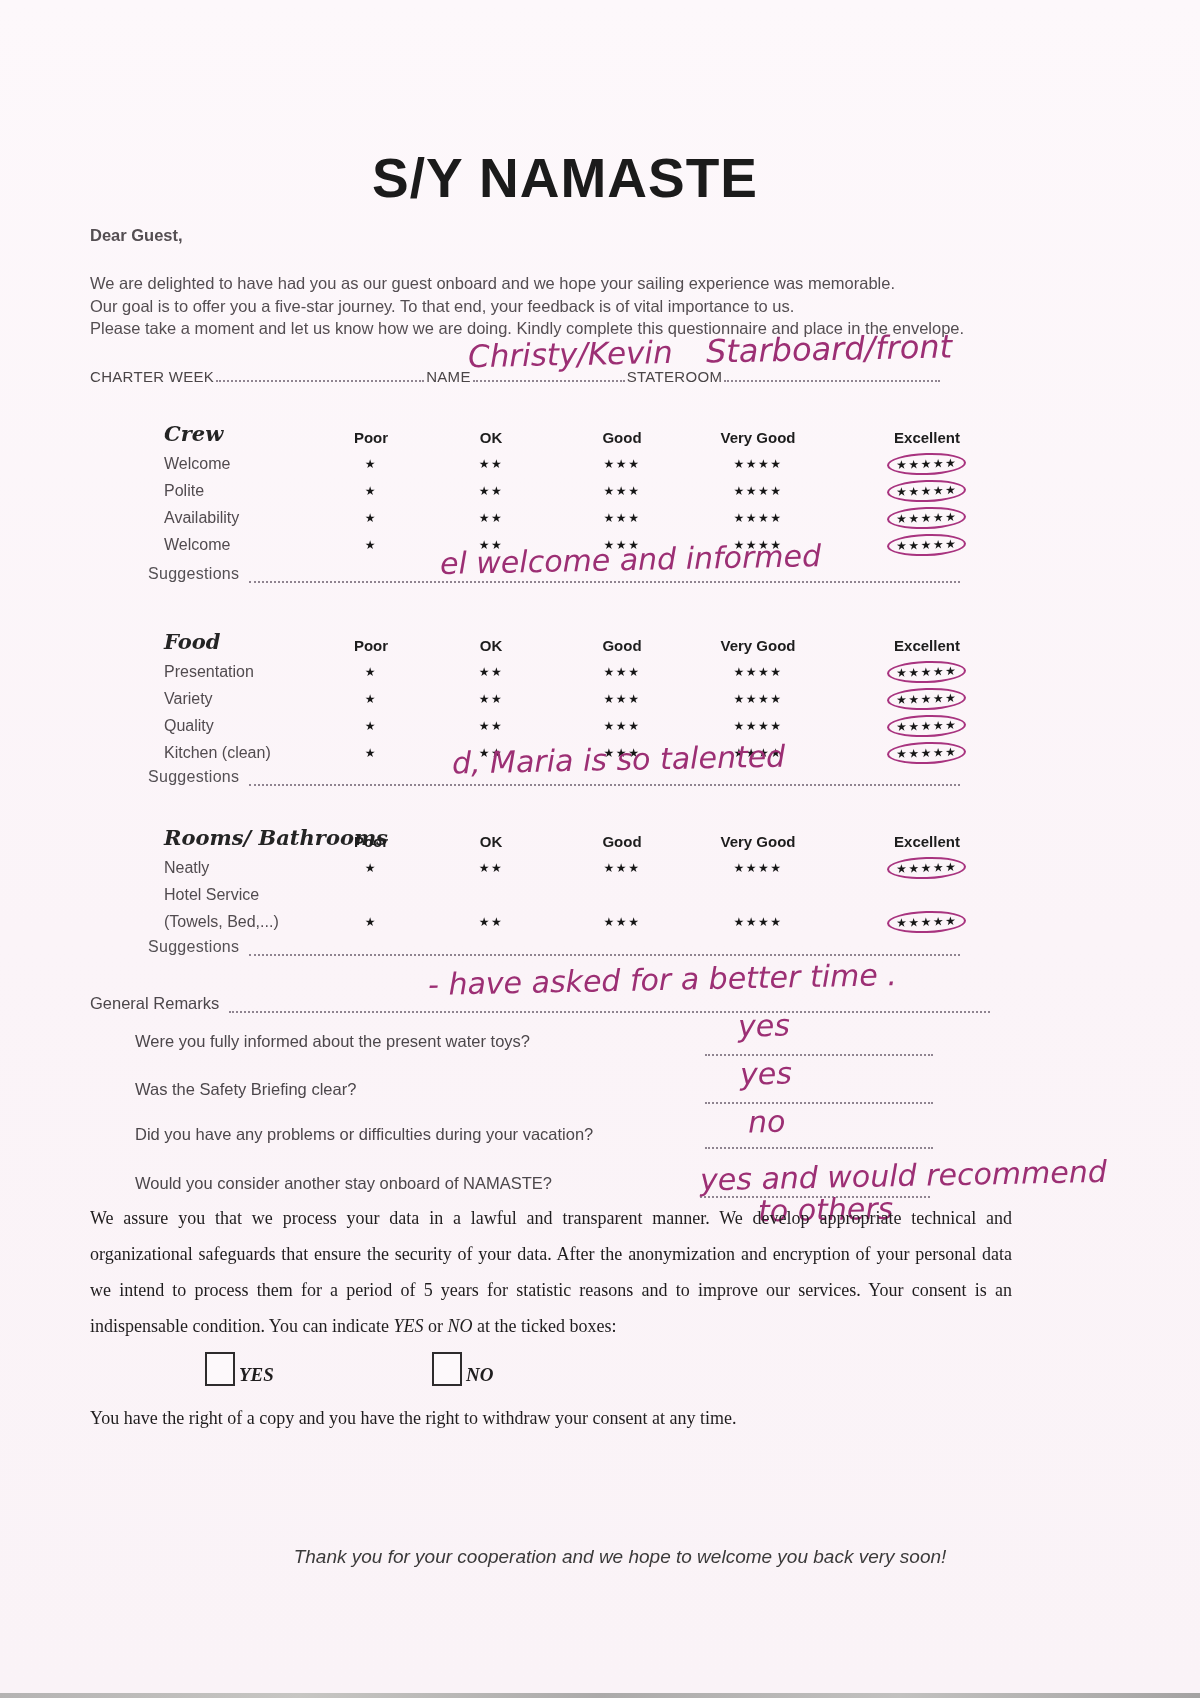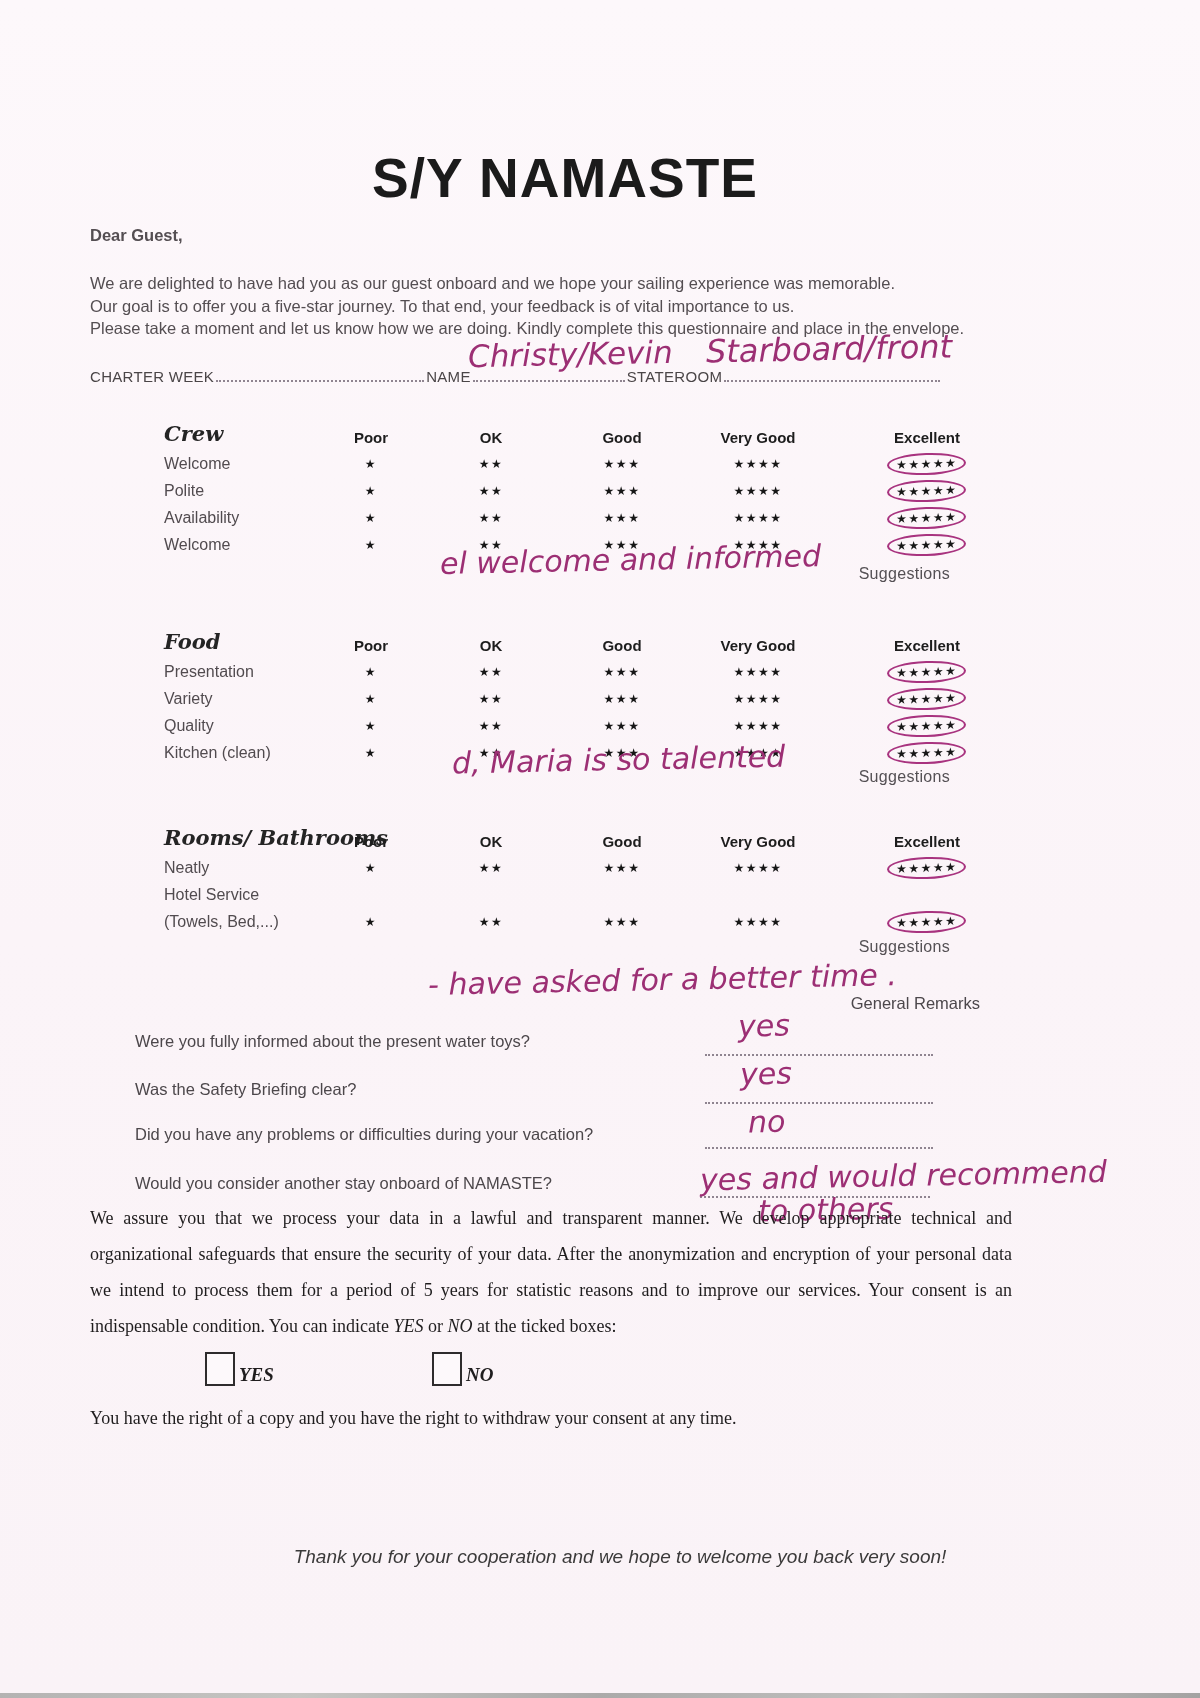--- a/index.html
+++ b/index.html
@@ -32,21 +32,21 @@
     font-family:"DejaVu Serif",serif;font-style:italic;font-weight:bold;
     font-size:21px;color:#242424;white-space:nowrap;
   }
   .chead{font-weight:bold;font-size:15px;text-align:center;color:#1d1d1d;white-space:nowrap;}
   .rlabel{font-size:16px;color:#514b4f;white-space:nowrap;}
   .stars{text-align:center;font-size:12px;letter-spacing:1.5px;color:#161616;white-space:nowrap;}
   .circled{
     display:inline-block;padding:2px 7px;border:2.5px solid #a8337f;
     border-radius:50%;transform:rotate(-2deg);background:transparent;
   }
-  .sugg{display:flex;align-items:flex-end;width:812px;flex-direction:column;}
+  .sugg{display:flex;align-items:flex-end;width:812px;}
   .sugg .fieldlabel{font-size:16px;color:#545054;margin-right:10px;}
   .sugg .dots{flex:1;}
   .qlabel{font-size:16.5px;color:#4c474b;white-space:nowrap;}
   .ansline{border-bottom:2px dotted #8f8490;height:2px;}
   .serif{font-family:"Liberation Serif",serif;color:#1f1d1e;}
   .consent{left:90px;top:1200px;width:922px;font-size:18px;line-height:36px;text-align:justify;}
   .consent i{font-style:italic;}
   .cbox{display:inline-block;width:26px;height:30px;border:2px solid #2e2c2d;background:#fdf9fb;vertical-align:bottom;}
   .cbox-label{font-family:"Liberation Serif",serif;font-style:italic;font-weight:bold;font-size:19px;color:#1f1d1e;margin-left:4px;vertical-align:bottom;}
   .closing{left:240px;top:1546px;width:760px;text-align:center;font-style:italic;font-size:19px;color:#3b3a3a;}

